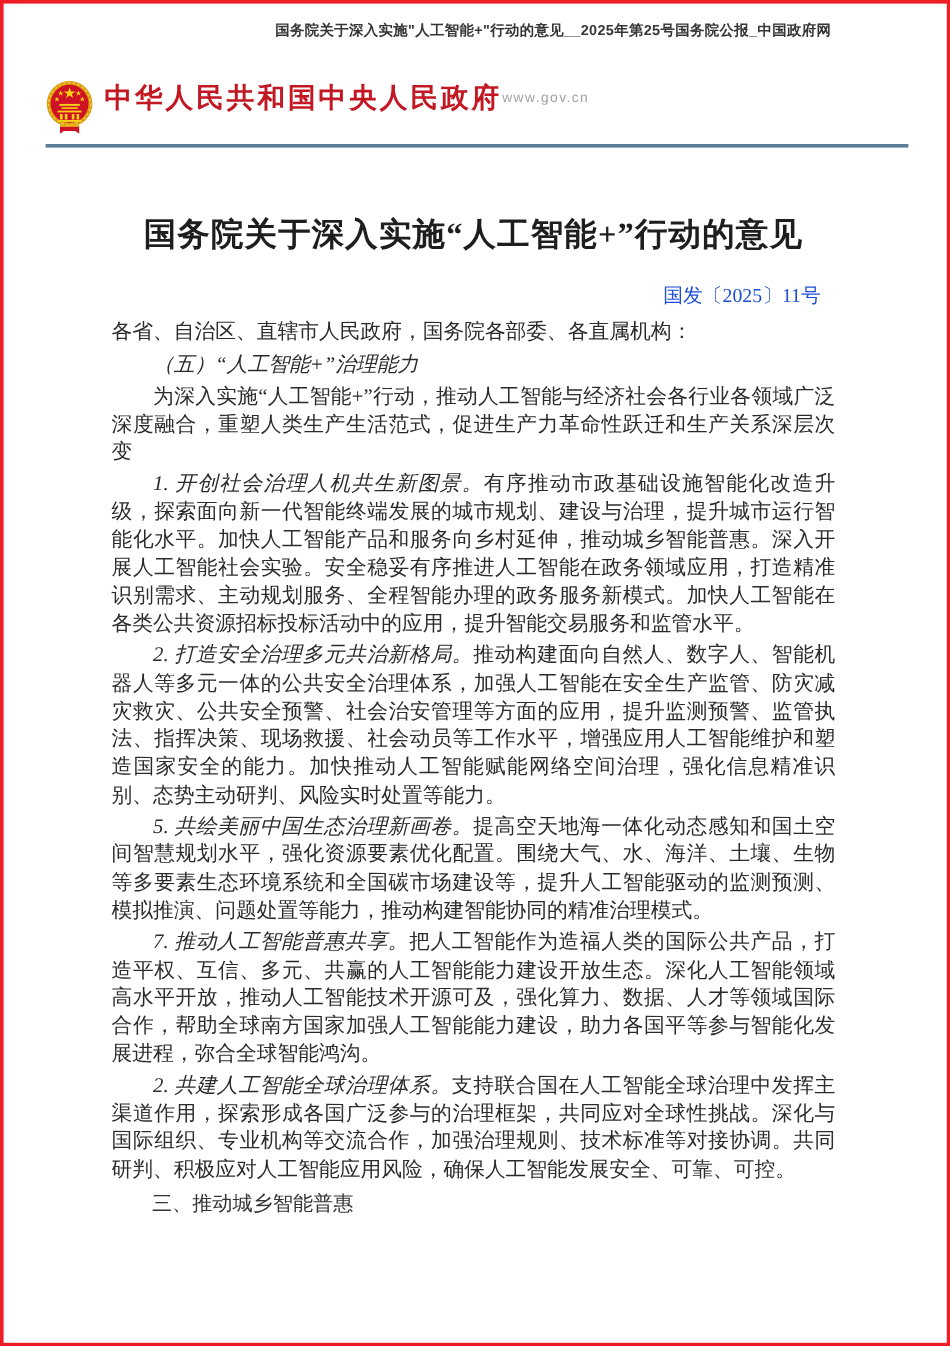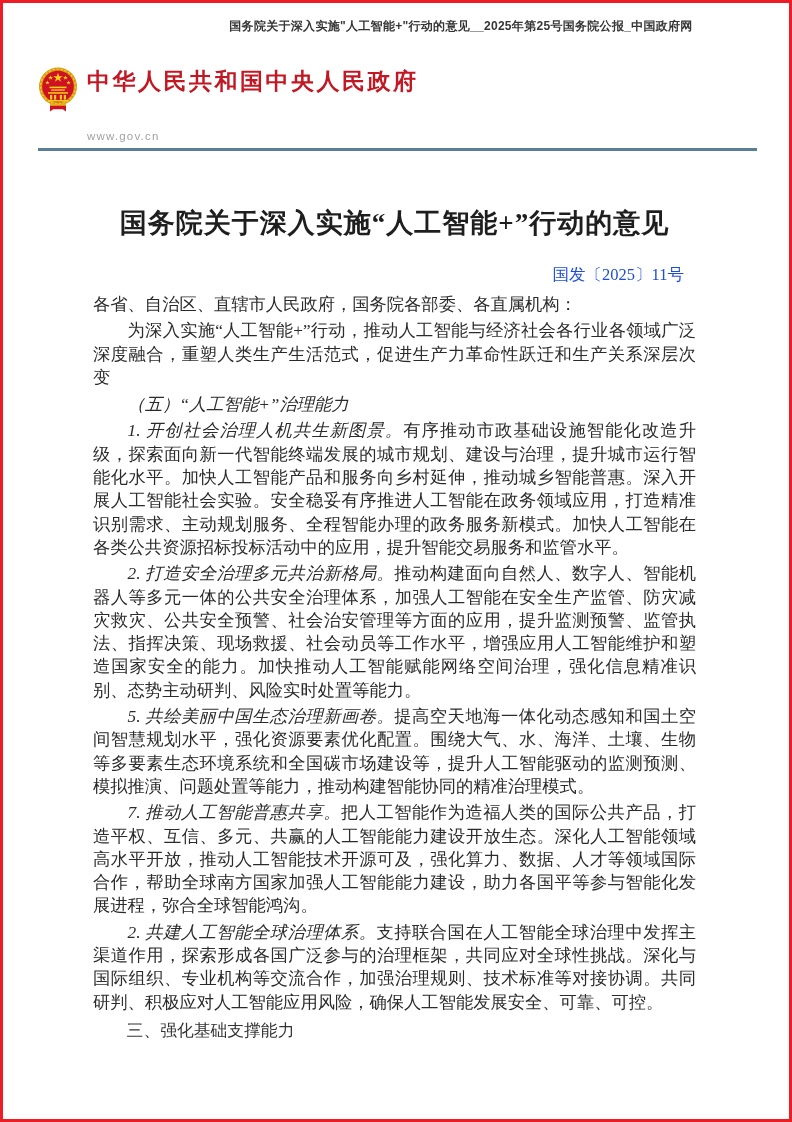--- a/index.html
+++ b/index.html
@@ -28,21 +28,21 @@
   }
   
   .masthead{
     margin:24px 32px 0 35px;
     padding-bottom:6px;
     border-bottom:3px solid #597e95;
     display:flex;
     align-items:flex-start;
   }
   .emblem{display:inline-block;width:40px;height:48px;margin-right:9px;flex:0 0 auto;}
-  .brand{display:flex;flex-direction:column;justify-content:flex-start;padding-top:2px;gap:28px;}
+  .brand{display:flex;flex-direction:row;justify-content:flex-start;padding-top:2px;}
   .site-name{
     font-family:"Liberation Sans", sans-serif;
     font-weight:700;
     font-size:23px;
     line-height:26px;
     color:#c21823;
     letter-spacing:2.5px;
   }
   .site-url{
     font-family:"Liberation Sans", sans-serif;
@@ -125,24 +125,24 @@
       <div class="site-name">中华人民共和国中央人民政府</div>
       <div class="site-url">www.gov.cn</div>
     </div>
   </div>
 
   <div class="doc">
     <h1 class="doc-title">国务院关于深入实施“人工智能+”行动的意见</h1>
     <div class="docno">国发〔2025〕11号</div>
     <div class="doc-body">
         <p class="para no-indent">各省、自治区、直辖市人民政府，国务院各部委、各直属机构：</p>
+        <p class="para indent kai subheading">（五）“人工智能+”治理能力</p>
         <p class="para indent">为深入实施“人工智能+”行动，推动人工智能与经济社会各行业各领域广泛深度融合，重塑人类生产生活范式，促进生产力革命性跃迁和生产关系深层次变</p>
-        <p class="para indent kai subheading">（五）“人工智能+”治理能力</p>
         <p class="para indent"><span class="kai">1. 开创社会治理人机共生新图景。</span><span>有序推动市政基础设施智能化改造升级，探索面向新一代智能终端发展的城市规划、建设与治理，提升城市运行智能化水平。加快人工智能产品和服务向乡村延伸，推动城乡智能普惠。深入开展人工智能社会实验。安全稳妥有序推进人工智能在政务领域应用，打造精准识别需求、主动规划服务、全程智能办理的政务服务新模式。加快人工智能在各类公共资源招标投标活动中的应用，提升智能交易服务和监管水平。</span></p>
         <p class="para indent"><span class="kai">2. 打造安全治理多元共治新格局。</span><span>推动构建面向自然人、数字人、智能机器人等多元一体的公共安全治理体系，加强人工智能在安全生产监管、防灾减灾救灾、公共安全预警、社会治安管理等方面的应用，提升监测预警、监管执法、指挥决策、现场救援、社会动员等工作水平，增强应用人工智能维护和塑造国家安全的能力。加快推动人工智能赋能网络空间治理，强化信息精准识别、态势主动研判、风险实时处置等能力。</span></p>
         <p class="para indent"><span class="kai">5. 共绘美丽中国生态治理新画卷。</span><span>提高空天地海一体化动态感知和国土空间智慧规划水平，强化资源要素优化配置。围绕大气、水、海洋、土壤、生物等多要素生态环境系统和全国碳市场建设等，提升人工智能驱动的监测预测、模拟推演、问题处置等能力，推动构建智能协同的精准治理模式。</span></p>
         <p class="para indent"><span class="kai">7. 推动人工智能普惠共享。</span><span>把人工智能作为造福人类的国际公共产品，打造平权、互信、多元、共赢的人工智能能力建设开放生态。深化人工智能领域高水平开放，推动人工智能技术开源可及，强化算力、数据、人才等领域国际合作，帮助全球南方国家加强人工智能能力建设，助力各国平等参与智能化发展进程，弥合全球智能鸿沟。</span></p>
         <p class="para indent"><span class="kai">2. 共建人工智能全球治理体系。</span><span>支持联合国在人工智能全球治理中发挥主渠道作用，探索形成各国广泛参与的治理框架，共同应对全球性挑战。深化与国际组织、专业机构等交流合作，加强治理规则、技术标准等对接协调。共同研判、积极应对人工智能应用风险，确保人工智能发展安全、可靠、可控。</span></p>
-        <p class="para indent heading-hei">三、强化基础支撑能力</p>
+        <p class="para indent heading-hei">三、推动城乡智能普惠</p>
       </div>
   </div>
 
 </div>
 
 </body></html>

